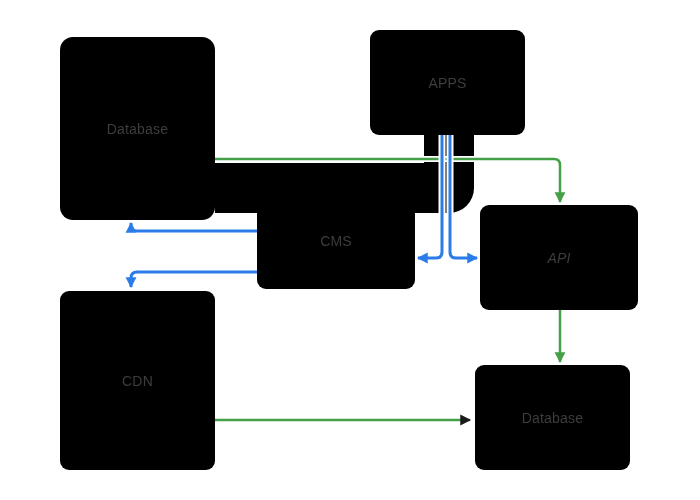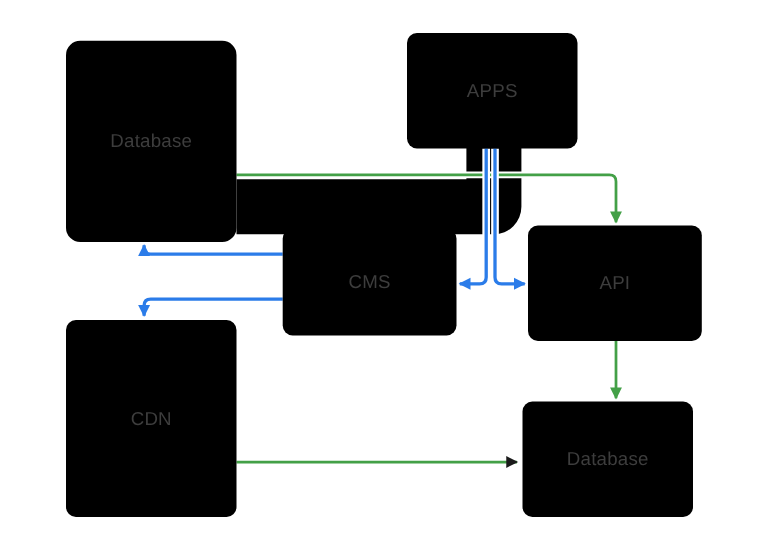--- a/index.html
+++ b/index.html
@@ -30,28 +30,28 @@
     position: absolute;
     z-index: 2;
     background: var(--node-fill, #000000);
     border-radius: 9px;
     display: flex;
     align-items: center;
     justify-content: center;
   }
   .node-label {
     color: var(--node-text, #3d3d3d);
-    font-size: 17px;
+    font-size: 14px;
     letter-spacing: 0.2px;
     user-select: none;
   }
   .node-database { left: 60px;  top: 37px;  width: 155px; height: 183px; border-radius: 13px; }
   .node-apps     { left: 370px; top: 30px;  width: 155px; height: 105px; }
-  .node-cms      { left: 257px; top: 208px; width: 158px; height: 97px;  }
-  .node-api      { left: 480px; top: 205px; width: 158px; height: 105px; }
+  .node-cms      { left: 257px; top: 192px; width: 158px; height: 97px;  }
+  .node-api      { left: 480px; top: 205px; width: 158px; height: 105px; font-style: italic; }
   .node-cdn      { left: 60px;  top: 291px; width: 155px; height: 179px; }
   .node-frontend { left: 475px; top: 365px; width: 155px; height: 105px; }
 
   .band {
     stroke: var(--edge-black, #000000);
     stroke-width: 50;
     fill: none;
     stroke-linejoin: round;
   }
   .casing { fill: none; stroke: var(--casing-white, #ffffff); }

